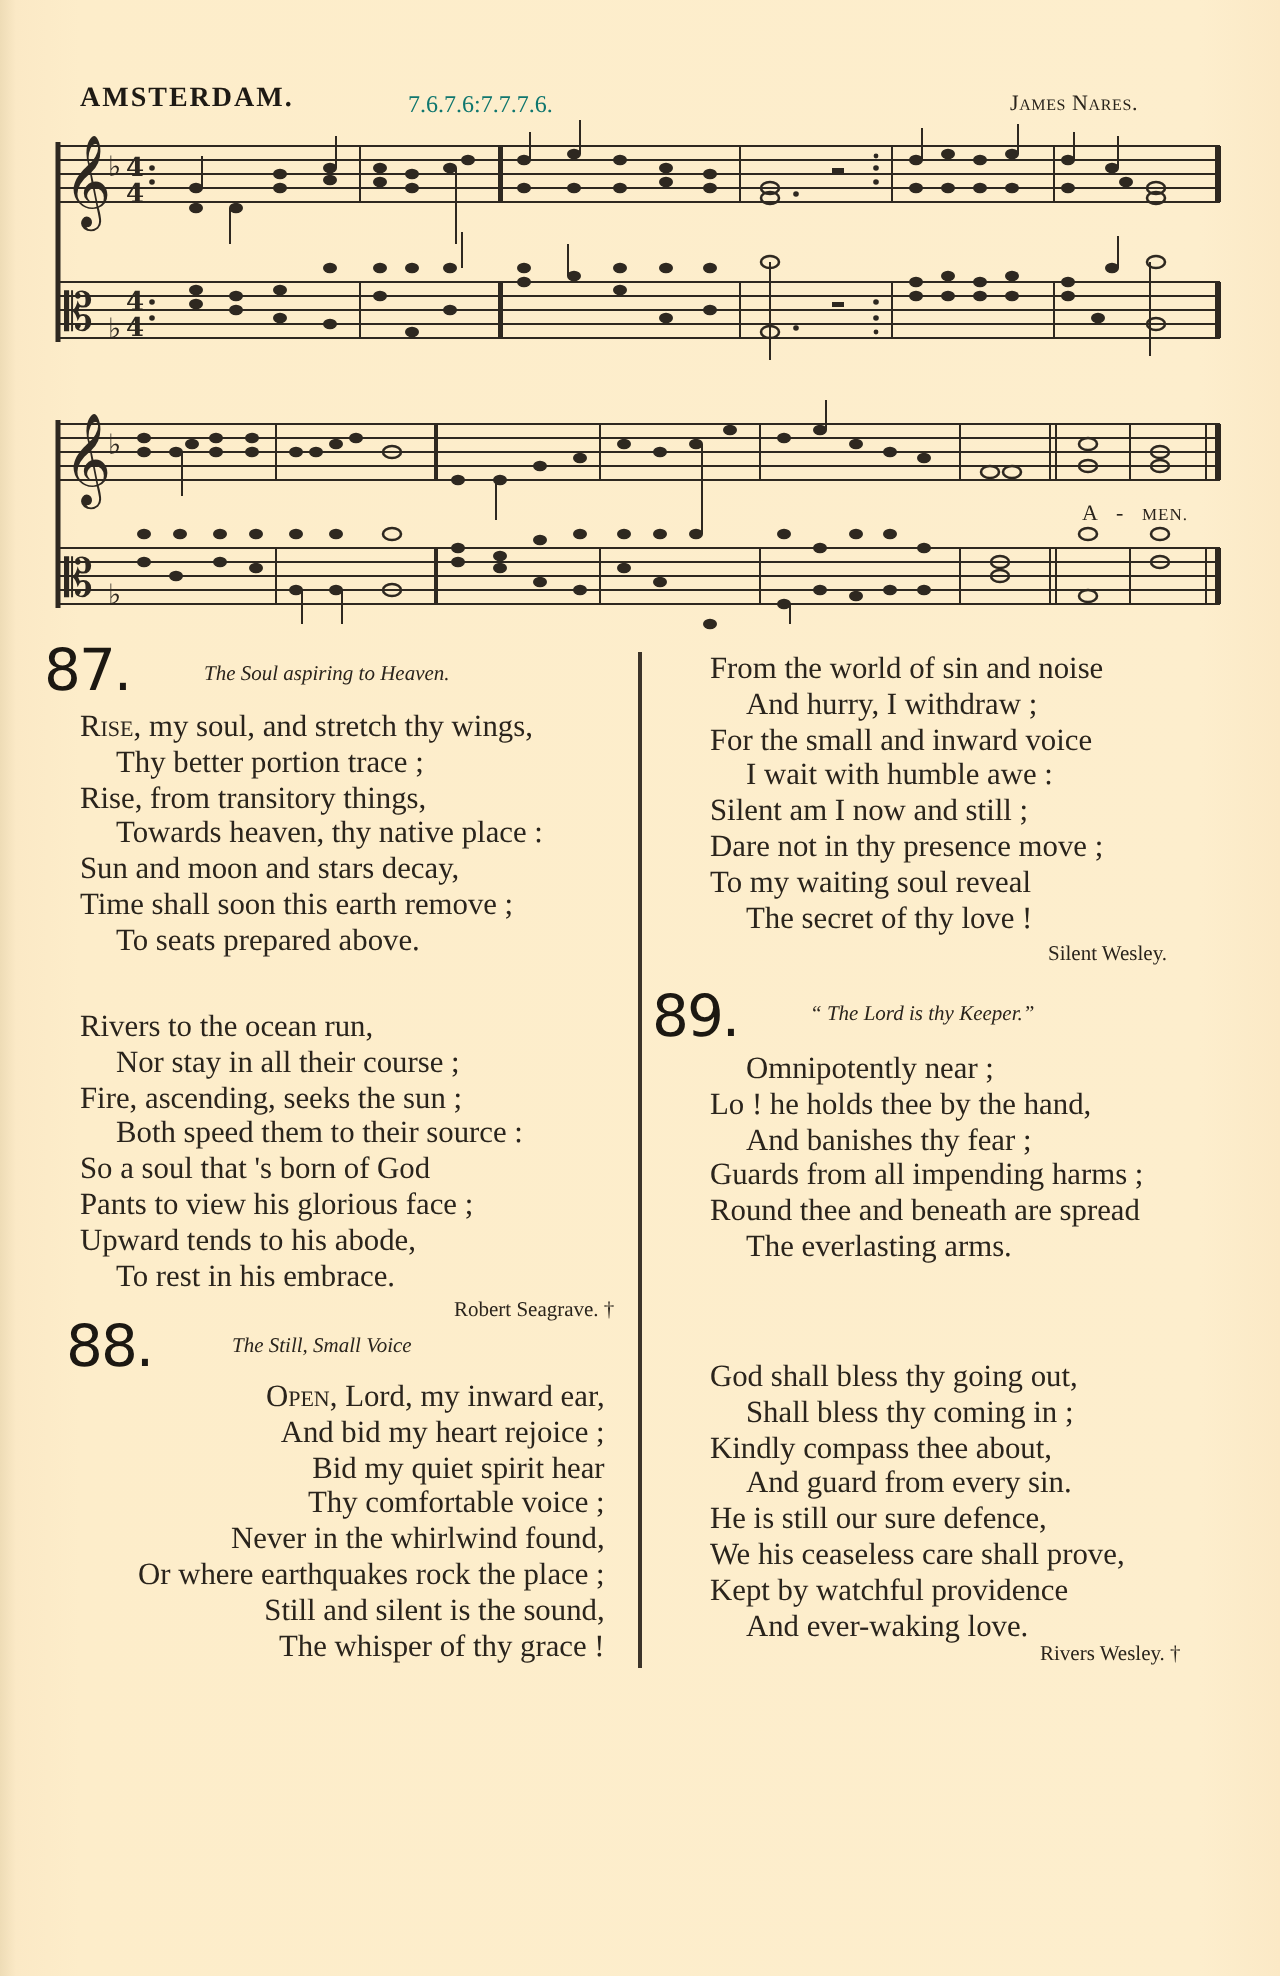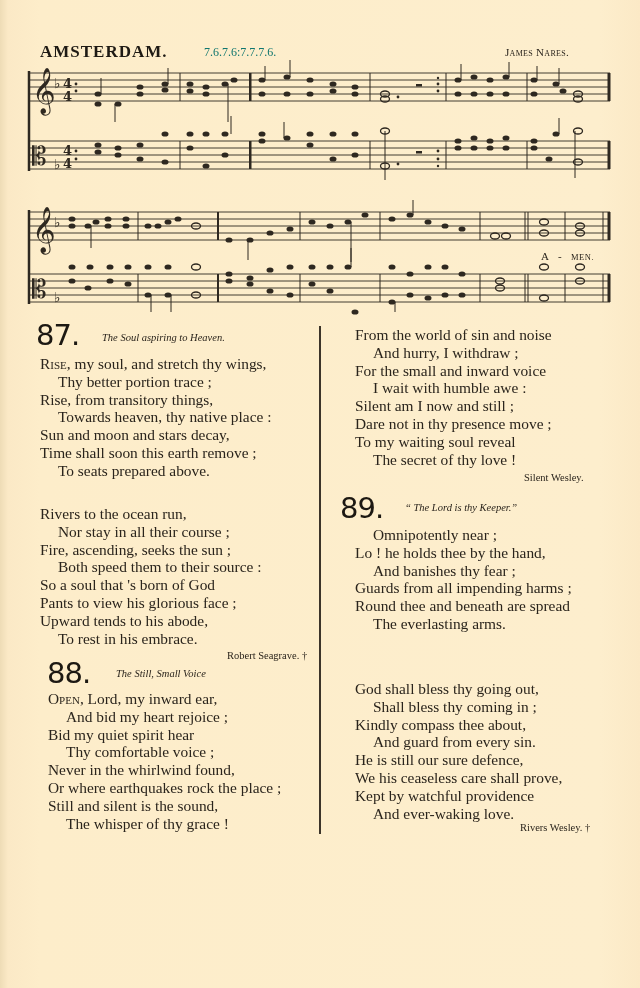--- a/index.html
+++ b/index.html
@@ -6,27 +6,27 @@
   body {
     width:640px; height:988px; overflow:hidden; position:relative;
     background:#fcecc8;
     background-image: linear-gradient(90deg, #eedcb6 0px, #fbe9c6 8px, #fdedca 40px, #fdeecd 600px, #fbe9c6 640px);
     font-family:"Liberation Serif", "DejaVu Serif", serif;
     color:#2a241c;
   }
   .abs { position:absolute; }
 
   
-  .tune-title { left:40px; top:42px; font-size:17px; font-weight:bold; letter-spacing:1px; color:#1e1a14; }
+  .tune-title { left:40px; top:42px; font-size:14px; font-weight:bold; letter-spacing:1px; color:#1e1a14; }
   .tune-meter { left:204px; top:45px; font-size:12px; color:#0f766e; }
   .tune-composer { left:505px; top:46px; font-size:11px; font-variant:small-caps; letter-spacing:0.3px; }
 
   svg.music { position:absolute; left:0; top:0; }
 
-  .hymn-num { font-family:"DejaVu Sans", sans-serif; font-size:29px; font-weight:normal; color:#1c1812; letter-spacing:-1px;margin-left:14px; }
+  .hymn-num { font-family:"DejaVu Sans", sans-serif; font-size:29px; font-weight:normal; color:#1c1812; letter-spacing:-1px; }
   .hymn-sub { font-style:italic; font-size:10.5px; color:#2a241c; }
   .verse { font-size:15.4px; line-height:17.8px; color:#2a241c; }
   .verse .line { white-space:nowrap; }
   .verse .ind { padding-left:18px; }
   .sc-first { font-variant:small-caps; }
   .author { font-size:10.5px; color:#2a241c; }
 
   .col-divider { left:319px; top:326px; width:2px; height:508px; background:#3c342a; }
 </style>
 </head>
@@ -354,21 +354,21 @@
   <div class="line ind">Both speed them to their source :</div>
   <div class="line">So a soul that 's born of God</div>
   <div class="line">Pants to view his glorious face ;</div>
   <div class="line">Upward tends to his abode,</div>
   <div class="line ind">To rest in his embrace.</div>
 </div>
 <div class="abs author" style="left:227px;top:650px;">Robert Seagrave. †</div>
 
 <div class="abs hymn-num" style="left:33px;top:656px;">88.</div>
 <div class="abs hymn-sub" style="left:116px;top:668px;">The Still, Small Voice</div>
-<div class="abs verse" style="left:48px;top:690px;">
+<div class="abs verse" style="left:69px;top:690px;text-align:right;">
   <div class="line"><span class="sc-first">Open,</span> <span>Lord, my inward ear,</span></div>
   <div class="line ind">And bid my heart rejoice ;</div>
   <div class="line">Bid my quiet spirit hear</div>
   <div class="line ind">Thy comfortable voice ;</div>
   <div class="line">Never in the whirlwind found,</div>
   <div class="line">Or where earthquakes rock the place ;</div>
   <div class="line">Still and silent is the sound,</div>
   <div class="line ind">The whisper of thy grace !</div>
 </div>
 <div class="abs verse" style="left:355px;top:326px;">

